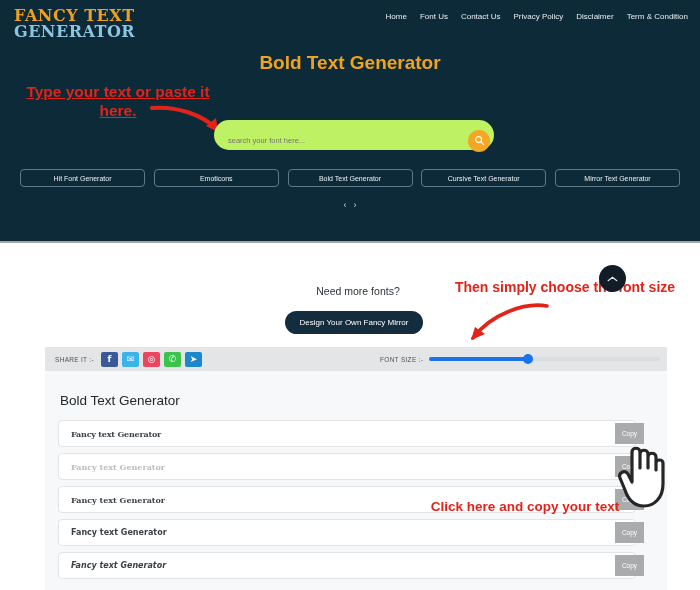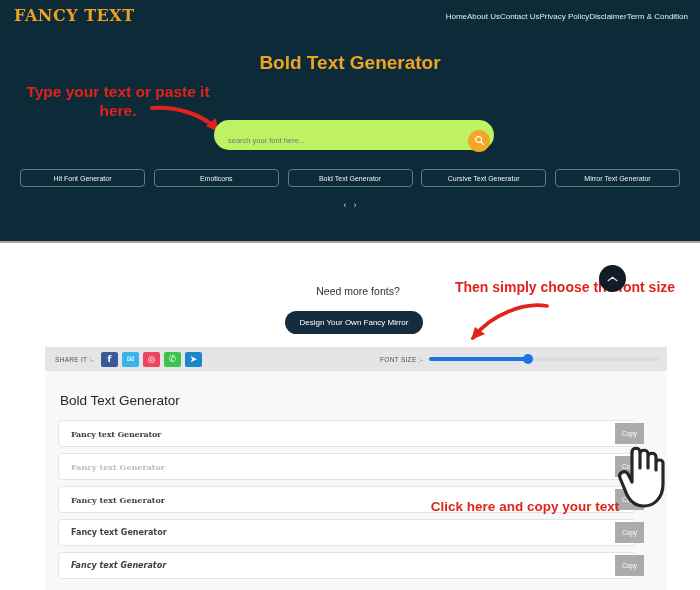--- a/index.html
+++ b/index.html
@@ -46,20 +46,21 @@
     font-weight: bold;
     font-family: "DejaVu Serif", serif;
     letter-spacing: 0.5px;
   }
 
   .nav {
     position: absolute;
     right: 12px;
     top: 12px;
     display: flex;
+    gap: 13px;
   }
   .nav a {
     color: #e8eef2;
     font-size: 8px;
     text-decoration: none;
     white-space: nowrap;
   }
 
   .hero-title {
     position: absolute;
@@ -86,20 +87,21 @@
   .anno-left {
     position: absolute;
     left: 8px;
     top: 82px;
     width: 220px;
     text-align: center;
     color: #e2231a;
     font-size: 15.5px;
     font-weight: bold;
     line-height: 1.25;
+    text-decoration: underline;
   }
 
   .anno-left-arrow {
     position: absolute;
     left: 150px;
     top: 104px;
     width: 80px;
     height: 35px;
   }
 
@@ -387,25 +389,26 @@
     pointer-events: none;
   }
 </style>
 </head>
 <body>
 
 <div class="hero">
 
   <div class="logo">
     <span class="logo-line1">FANCY TEXT</span>
+    <span class="logo-line2">GENERATOR</span>
   </div>
 
   <nav class="nav">
     <a href="#">Home</a>
-    <a href="#">About Us</a>
+    <a href="#">Font Us</a>
     <a href="#">Contact Us</a>
     <a href="#">Privacy Policy</a>
     <a href="#">Disclaimer</a>
     <a href="#">Term &amp; Condition</a>
   </nav>
 
   <h1 class="hero-title">Bold Text Generator</h1>
 
   <div class="anno-left">Type your text or paste it here.</div>
   <svg class="anno-left-arrow" viewBox="0 0 80 35">

